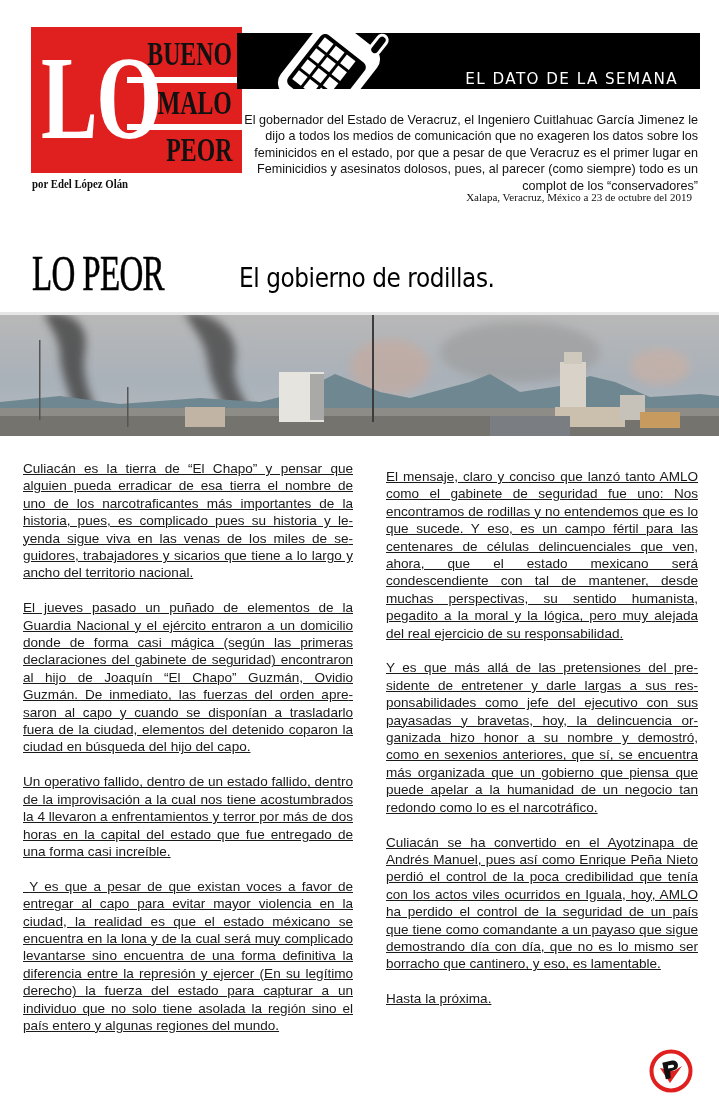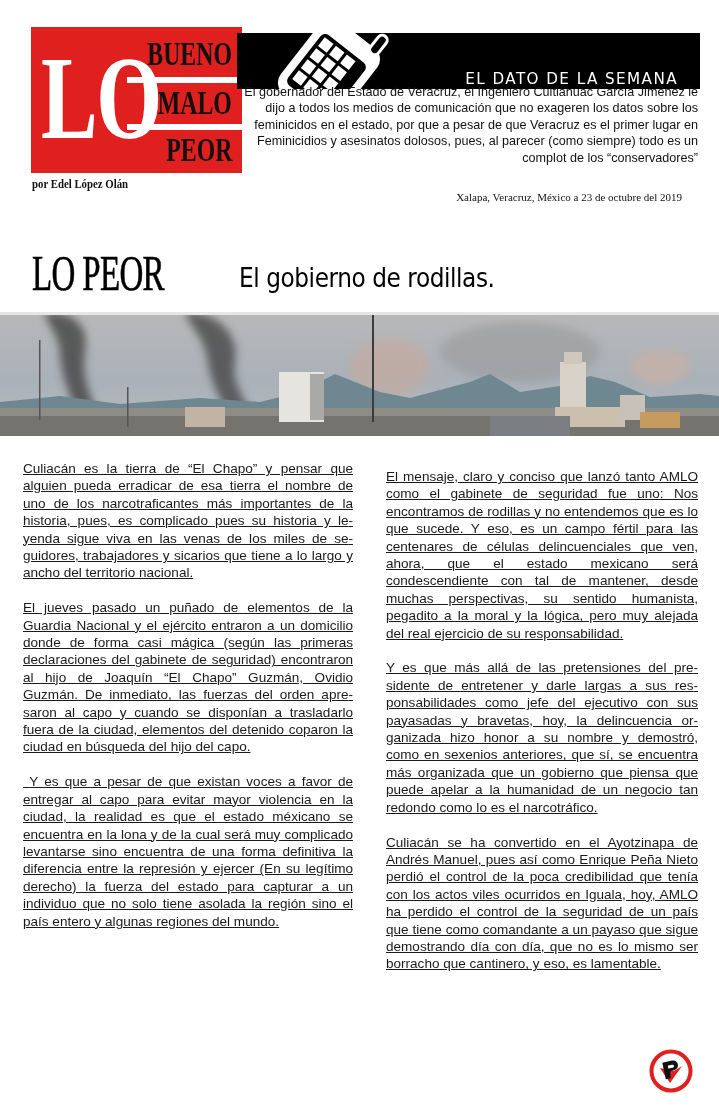--- a/index.html
+++ b/index.html
@@ -37,26 +37,26 @@
     .banner { position: absolute; left: 237px; top: 33px; width: 463px; height: 56px; background: #000000; overflow: hidden; padding-left: 16px; }
     .banner .phone { position: absolute; left: 36px; top: -6px; width: 130px; height: 80px; }
     .banner .banner-title {
       position: absolute; right: 22px; top: 36px;
       font-family: "DejaVu Sans", sans-serif; font-weight: normal; font-size: 16px;
       color: #ffffff; letter-spacing: 1.5px;
       transform: scaleX(0.95); transform-origin: right top;
     }
 
     .summary {
-      position: absolute; left: 242px; top: 84px; width: 456px;
+      position: absolute; left: 242px; top: 112px; width: 456px;
       font-family: "Liberation Sans", sans-serif; font-size: 12.6px; line-height: 16.4px;
       text-align: right; color: #111;
     }
     .dateline {
-      position: absolute; right: 37px; top: 191px;
+      position: absolute; right: 27px; top: 191px;
       font-family: "Liberation Serif", serif; font-size: 11px; color: #111;
     }
 
     
     .section {
       position: absolute; left: 32px; top: 248px;
       font-family: "Liberation Serif", serif; font-weight: normal; font-size: 50px; line-height: 50px;
       color: #000; transform: scaleX(0.66); transform-origin: left top; letter-spacing: -1px;
       -webkit-text-stroke: 0.6px #000;
     }
@@ -167,26 +167,28 @@
     <rect x="39" y="28" width="1.5" height="80" fill="#555"></rect>
     <rect x="127" y="75" width="1.5" height="40" fill="#555"></rect>
 
     <rect x="0" y="0" width="719" height="3" fill="#e6e6e6"></rect>
   </svg>
 </div>
 
 <div class="col left">
   <p>Culiacán es la tierra de “El Chapo” y pensar que alguien pueda erradicar de esa tierra el nombre de uno de los narcotraficantes más importantes de la historia, pues, es complicado pues su historia y le­yenda sigue viva en las venas de los miles de se­guidores, trabajadores y sicarios que tiene a lo lar­go y ancho del territorio nacional.</p>
   <p>El jueves pasado un puñado de elementos de la Guardia Nacional y el ejército entraron a un domici­lio donde de forma casi mágica (según las primeras declaraciones del gabinete de seguridad) encontra­ron al hijo de Joaquín “El Chapo” Guzmán, Ovidio Guzmán. De inmediato, las fuerzas del orden apre­saron al capo y cuando se disponían a trasladarlo fuera de la ciudad, elementos del detenido coparon la ciudad en búsqueda del hijo del capo.</p>
+  <p>Un operativo fallido, dentro de un estado fallido, dentro de la improvisación a la cual nos tiene acos­tumbrados la 4 llevaron a enfrentamientos y terror por más de dos horas en la capital del estado que fue entregado de una forma casi increíble.</p>
   <p class="indent-space">Y es que a pesar de que existan voces a favor de entregar al capo para evitar mayor violencia en la ciudad, la realidad es que el estado méxicano se encuentra en la lona y de la cual será muy compli­cado levantarse sino encuentra de una forma defini­tiva la diferencia entre la represión y ejercer (En su legítimo derecho) la fuerza del estado para capturar a un individuo que no solo tiene asolada la región sino el país entero y algunas regiones del mundo.</p>
 </div>
 
 <div class="col right">
   <p>El mensaje, claro y conciso que lanzó tanto AMLO como el gabinete de seguridad fue uno: Nos encontramos de rodillas y no entendemos que es lo que sucede. Y eso, es un campo fértil para las centenares de células delincuenciales que ven, ahora, que el estado mexicano será condescendiente con tal de mantener, desde muchas perspectivas, su sentido humanista, pegadito a la  moral y la lógica, pero muy aleja­da del real ejercicio de su responsabilidad.</p>
   <p>Y es que más allá de las pretensiones del pre­sidente de entretener y darle largas a sus res­ponsabilidades como jefe del ejecutivo con sus payasadas y bravetas, hoy, la delincuencia or­ganizada hizo honor a su nombre y demostró, como en sexenios anteriores, que sí, se en­cuentra más organizada que un gobierno que piensa que puede apelar a la humanidad de un negocio tan redondo como lo es el narcotráfico.</p>
   <p>Culiacán se ha convertido en el Ayotzinapa de Andrés Manuel, pues así como Enrique Peña Nieto perdió el control de la poca credibilidad que tenía con los actos viles ocurridos en Igua­la, hoy, AMLO ha perdido el control de la segu­ridad de un país que tiene como comandante a un payaso que sigue demostrando día con día, que no es lo mismo ser borracho que cantine­ro, y eso, es lamentable.</p>
+  <p>Hasta la próxima.</p>
 </div>
 
 <svg class="footer-logo" viewBox="0 0 46 46">
   <circle cx="23" cy="23" r="19.5" fill="#ffffff" stroke="#e0201f" stroke-width="4"></circle>
   <path d="M12 20 L22 35 L34 18 L26 23 Z" fill="#e0201f"></path>
   <path d="M16 13 L26 13 C32 13 33 22 26 23 L22 23 L21 30 L16 30 Z M21 17 L20.5 20 L25 20 C27.5 20 27.5 17 25 17 Z" fill="#111111" transform="rotate(-12 23 22)"></path>
 </svg>
 
 </body></html>

